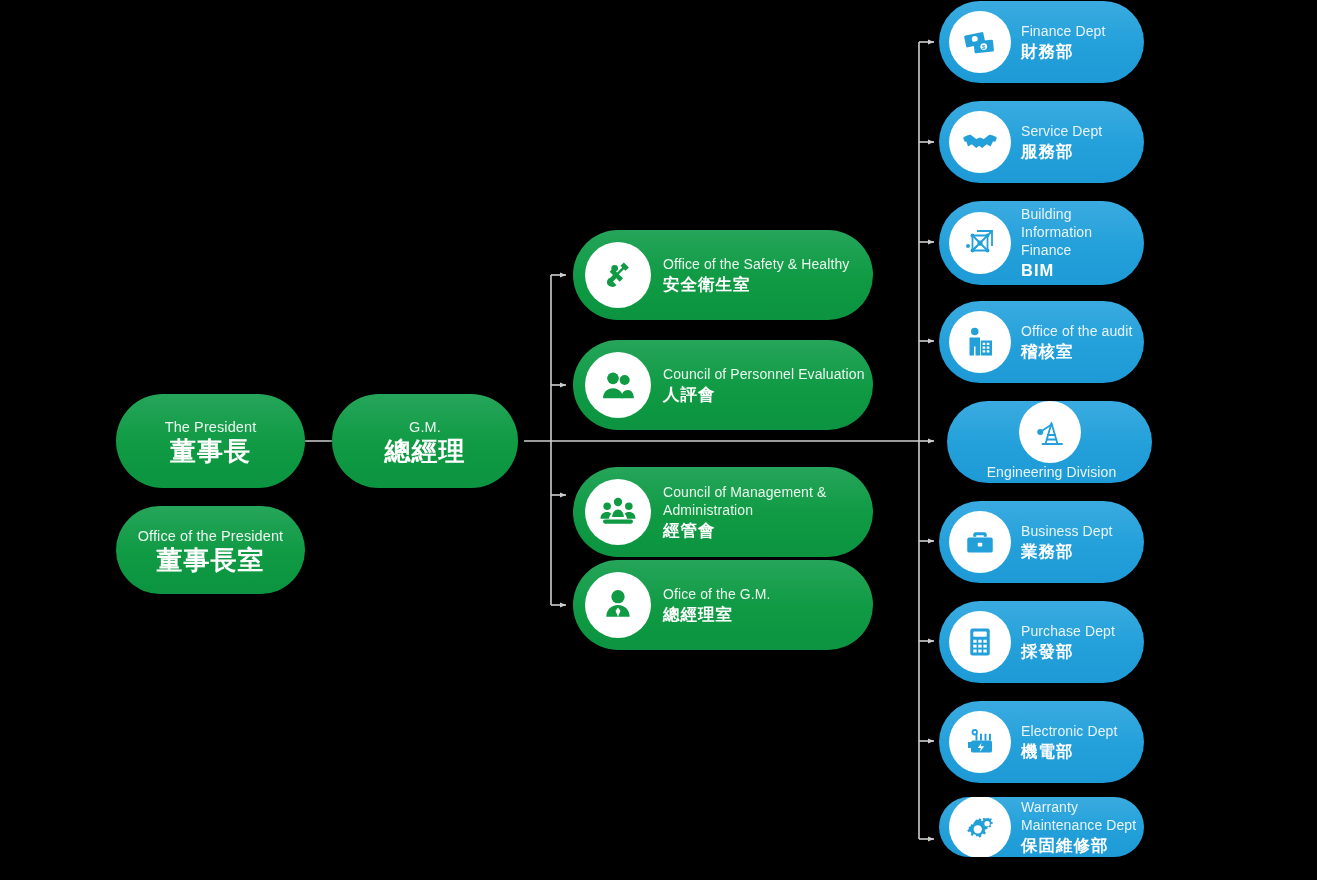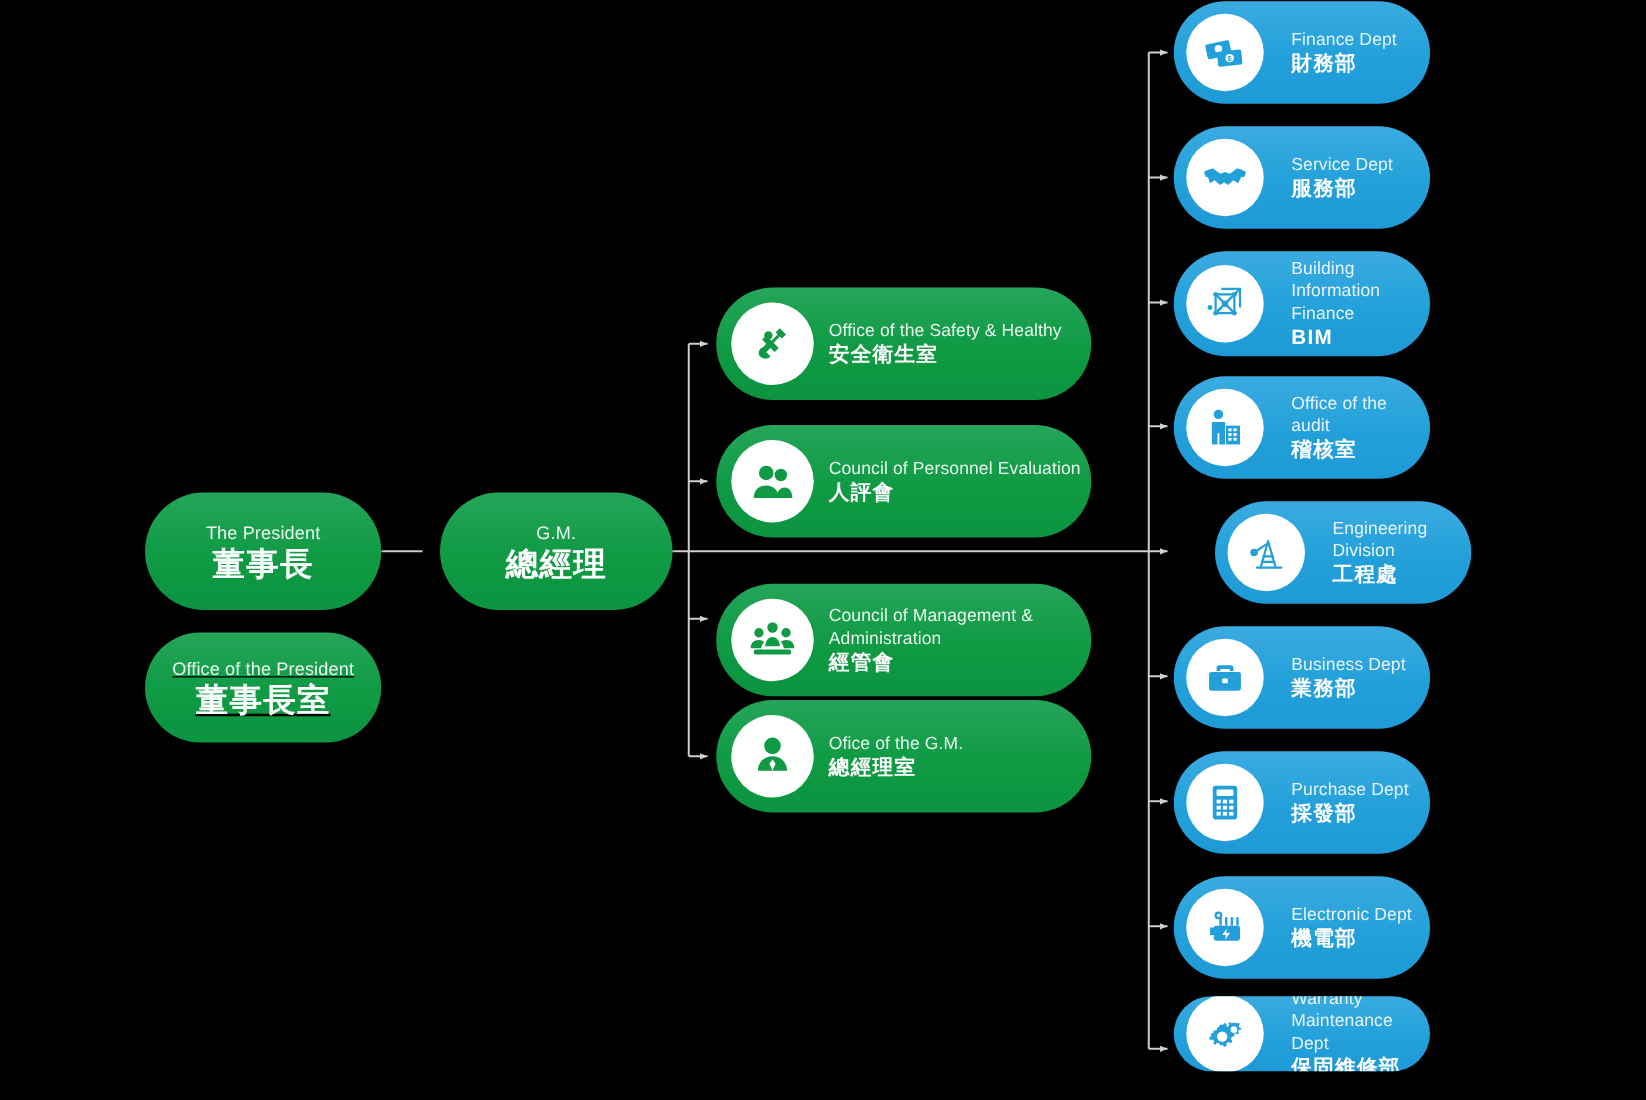--- a/index.html
+++ b/index.html
@@ -26,21 +26,20 @@
     border-radius: 999px;
     overflow: hidden;
   }
   .node.green {
     background: linear-gradient(180deg, #25a55a 0%, #0f9a43 55%, #0c9440 100%);
     box-shadow: 0 2px 3px rgba(0,0,0,0.55);
   }
   .node.blue {
     background: linear-gradient(180deg, #3aabe0 0%, #23a0da 55%, #1e9bd6 100%);
     box-shadow: 0 2px 3px rgba(0,0,0,0.55);
-    gap: 12px;
   }
 
   
   .node.plain {
     justify-content: center;
     text-align: left;
     flex-direction: column;
   }
   .node.plain .en {
     color: #eaf6ef;
@@ -131,26 +130,26 @@
       <line x1="919" y1="741" x2="934" y2="741" marker-end="url(#arw)"></line>
       <line x1="919" y1="839" x2="934" y2="839" marker-end="url(#arw)"></line>
     </g>
   </svg>
 
   <div class="node green plain" style="left:116px; top:394px; width:189px; height:94px;">
     <div class="en">The President</div>
     <div class="zh">董事長</div>
   </div>
 
-  <div class="node green plain" style="left:352px; top:394px; width:186px; height:94px;">
+  <div class="node green plain" style="left:332px; top:394px; width:186px; height:94px;">
     <div class="en">G.M.</div>
     <div class="zh">總經理</div>
   </div>
 
-  <div class="node green plain" style="left:116px; top:506px; width:189px; height:88px; padding:0 18px;text-decoration:underline;">
+  <div class="node green plain" style="left:116px; top:506px; width:189px; height:88px; padding:0 18px;">
     <div class="en">Office of the President</div>
     <div class="zh">董事長室</div>
   </div>
 
   <div class="node green mid" style="left:573px; top:230px;">
     <div class="badge">
       <svg viewBox="0 0 48 48" fill="#0f9a43" xmlns="http://www.w3.org/2000/svg">
         <path d="M31 9l-4 4 2 2-6 6-5-5-4 4 4 4-6 6 4 4 6-6 4 4 4-4-5-5 6-6 2 2 4-4z"></path>
         <path d="M13 28c-3 3-3 7 0 9s7 2 9-1l-8-8z"></path>
         <circle cx="20" cy="16" r="4"></circle>
@@ -274,21 +273,21 @@
             <rect x="33" y="35" width="3.5" height="3"></rect>
         </g>
       </svg>
     </div>
     <div class="labels">
       <div class="en">Office of the audit</div>
       <div class="zh">稽核室</div>
     </div>
   </div>
 
-  <div class="node blue dept" style="left:972px; top:401px;">
+  <div class="node blue dept" style="left:947px; top:401px;flex-direction:column;">
     <div class="badge">
       <svg viewBox="0 0 48 48" fill="none" stroke="#23a0da" stroke-width="2.4" xmlns="http://www.w3.org/2000/svg">
         <path d="M18 40L26 12M34 40L26 12" stroke-linecap="round"></path>
         <path d="M14 40h26" stroke-linecap="round"></path>
         <path d="M21 28h10M19.5 34h13" stroke-linecap="round"></path>
         <path d="M26 14l-12 8" stroke-linecap="round"></path>
         <circle cx="11" cy="24" r="4" fill="#23a0da" stroke="none"></circle>
       </svg>
     </div>
     <div class="labels">

